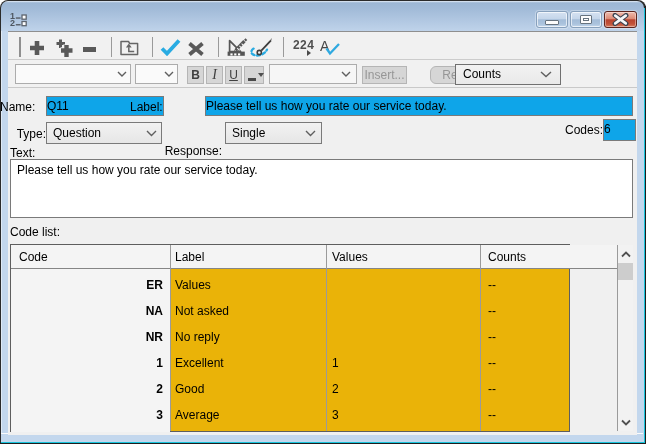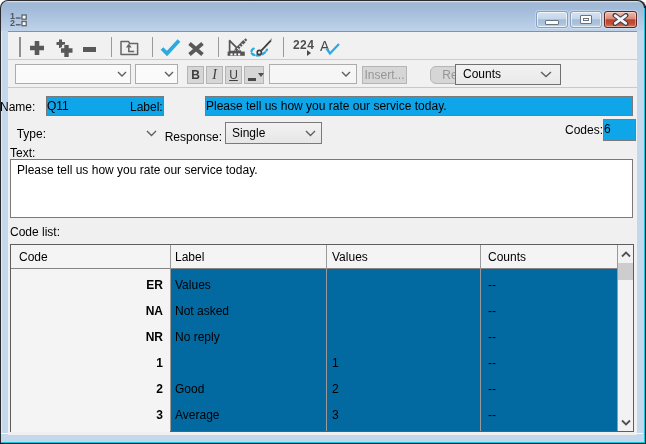--- a/index.html
+++ b/index.html
@@ -52,29 +52,29 @@
   
   .lbl{line-height:14px;}
   .inp{background:#0ea5e9;border:1px solid #7a7a7a;line-height:18px;}
   .dd{border:1px solid #7a7a7a;background:linear-gradient(180deg,#f2f2f2,#e6e6e6);line-height:20px;padding-left:6px;}
   #lblName{left:0px;top:100px;width:46px;}
   #inpName{left:46px;top:96px;width:118px;height:20px;}
   #lblLabel{left:130px;top:100px;width:74px;text-align:left;}
   #inpLabel{left:205px;top:96px;width:428px;height:20px;}
   #lblType{left:0px;top:127px;width:46px;text-align:right;}
   #ddType{left:46px;top:122px;width:116px;height:22px;}
-  #lblResp{left:130px;top:130px;width:92px;text-align:right;}
+  #lblResp{left:130px;top:144px;width:92px;text-align:right;}
   #ddResp{left:225px;top:122px;width:97px;height:22px;}
   #lblCodes{left:500px;top:123px;width:103px;text-align:right;}
   #inpCodes{left:603px;top:119px;width:33px;height:22px;}
   #lblText{left:10px;top:146px;}
   #txtarea{left:10px;top:159px;width:623px;height:59px;background:#fff;border:1px solid #7a7a7a;padding:3px 0 0 6px;}
   #lblCodeList{left:10px;top:225px;}
   
-  #tbl{left:10px;top:244px;width:624px;height:188px;background:#0369a1;border:1px solid #5e5e5e;}
+  #tbl{left:10px;top:244px;width:560px;height:188px;background:#eab308;border:1px solid #5e5e5e;}
   #thead{left:0px;top:0px;width:622px;height:24px;background:#f4f4f4;border-bottom:1px solid #858585;}
   #codecol{left:0px;top:24px;width:159px;height:163px;background:#f4f4f4;}
   .vd{top:0px;width:1px;height:186px;background:#9a9a9a;}
   .hcell{top:5px;}
   .trow{height:26px;width:621px;}
   .code{font-weight:bold;text-align:right;width:152px;line-height:26px;}
   .cell{line-height:26px;}
   #sbar{left:607px;top:0px;width:15px;height:186px;background:#f2f2f2;}
   #sthumb{left:607px;top:18px;width:15px;height:17px;background:#cdcdcd;}
   .ico{position:absolute;}
@@ -186,20 +186,21 @@
   <div class="abs" id="comboEng">Counts</div>
   <svg class="abs" style="left:540px;top:71px" width="12" height="7">
       <path class="chev" d="M1 1 L6 5.5 L11 1"></path>
     </svg>
 
   <div class="abs lbl" id="lblName">Name:</div>
   <div class="abs inp" id="inpName">Q11</div>
   <div class="abs lbl" id="lblLabel">Label:</div>
   <div class="abs inp" id="inpLabel">Please tell us how you rate our service today.</div>
   <div class="abs lbl" id="lblType">Type:</div>
+  <div class="abs dd" id="ddType">Question</div>
   <svg class="abs" style="left:146px;top:130px" width="11" height="7">
       <path class="chev" d="M1 1 L5.5 5.5 L10 1"></path>
     </svg>
   <div class="abs lbl" id="lblResp">Response:</div>
   <div class="abs dd" id="ddResp">Single</div>
   <svg class="abs" style="left:305px;top:130px" width="11" height="7">
       <path class="chev" d="M1 1 L5.5 5.5 L10 1"></path>
     </svg>
   <div class="abs lbl" id="lblCodes">Codes:</div>
   <div class="abs inp" id="inpCodes">6</div>
@@ -229,20 +230,21 @@
       <div class="abs cell" style="left:164px">Not asked</div>
       <div class="abs cell" style="left:477px">--</div>
     </div>
     <div class="abs trow" style="top:79px">
       <div class="abs code">NR</div>
       <div class="abs cell" style="left:164px">No reply</div>
       <div class="abs cell" style="left:477px">--</div>
     </div>
     <div class="abs trow" style="top:105px">
       <div class="abs code">1</div>
+      <div class="abs cell" style="left:164px">Excellent</div>
       <div class="abs cell" style="left:321px">1</div>
       <div class="abs cell" style="left:477px">--</div>
     </div>
     <div class="abs trow" style="top:131px">
       <div class="abs code">2</div>
       <div class="abs cell" style="left:164px">Good</div>
       <div class="abs cell" style="left:321px">2</div>
       <div class="abs cell" style="left:477px">--</div>
     </div>
     <div class="abs trow" style="top:157px">

